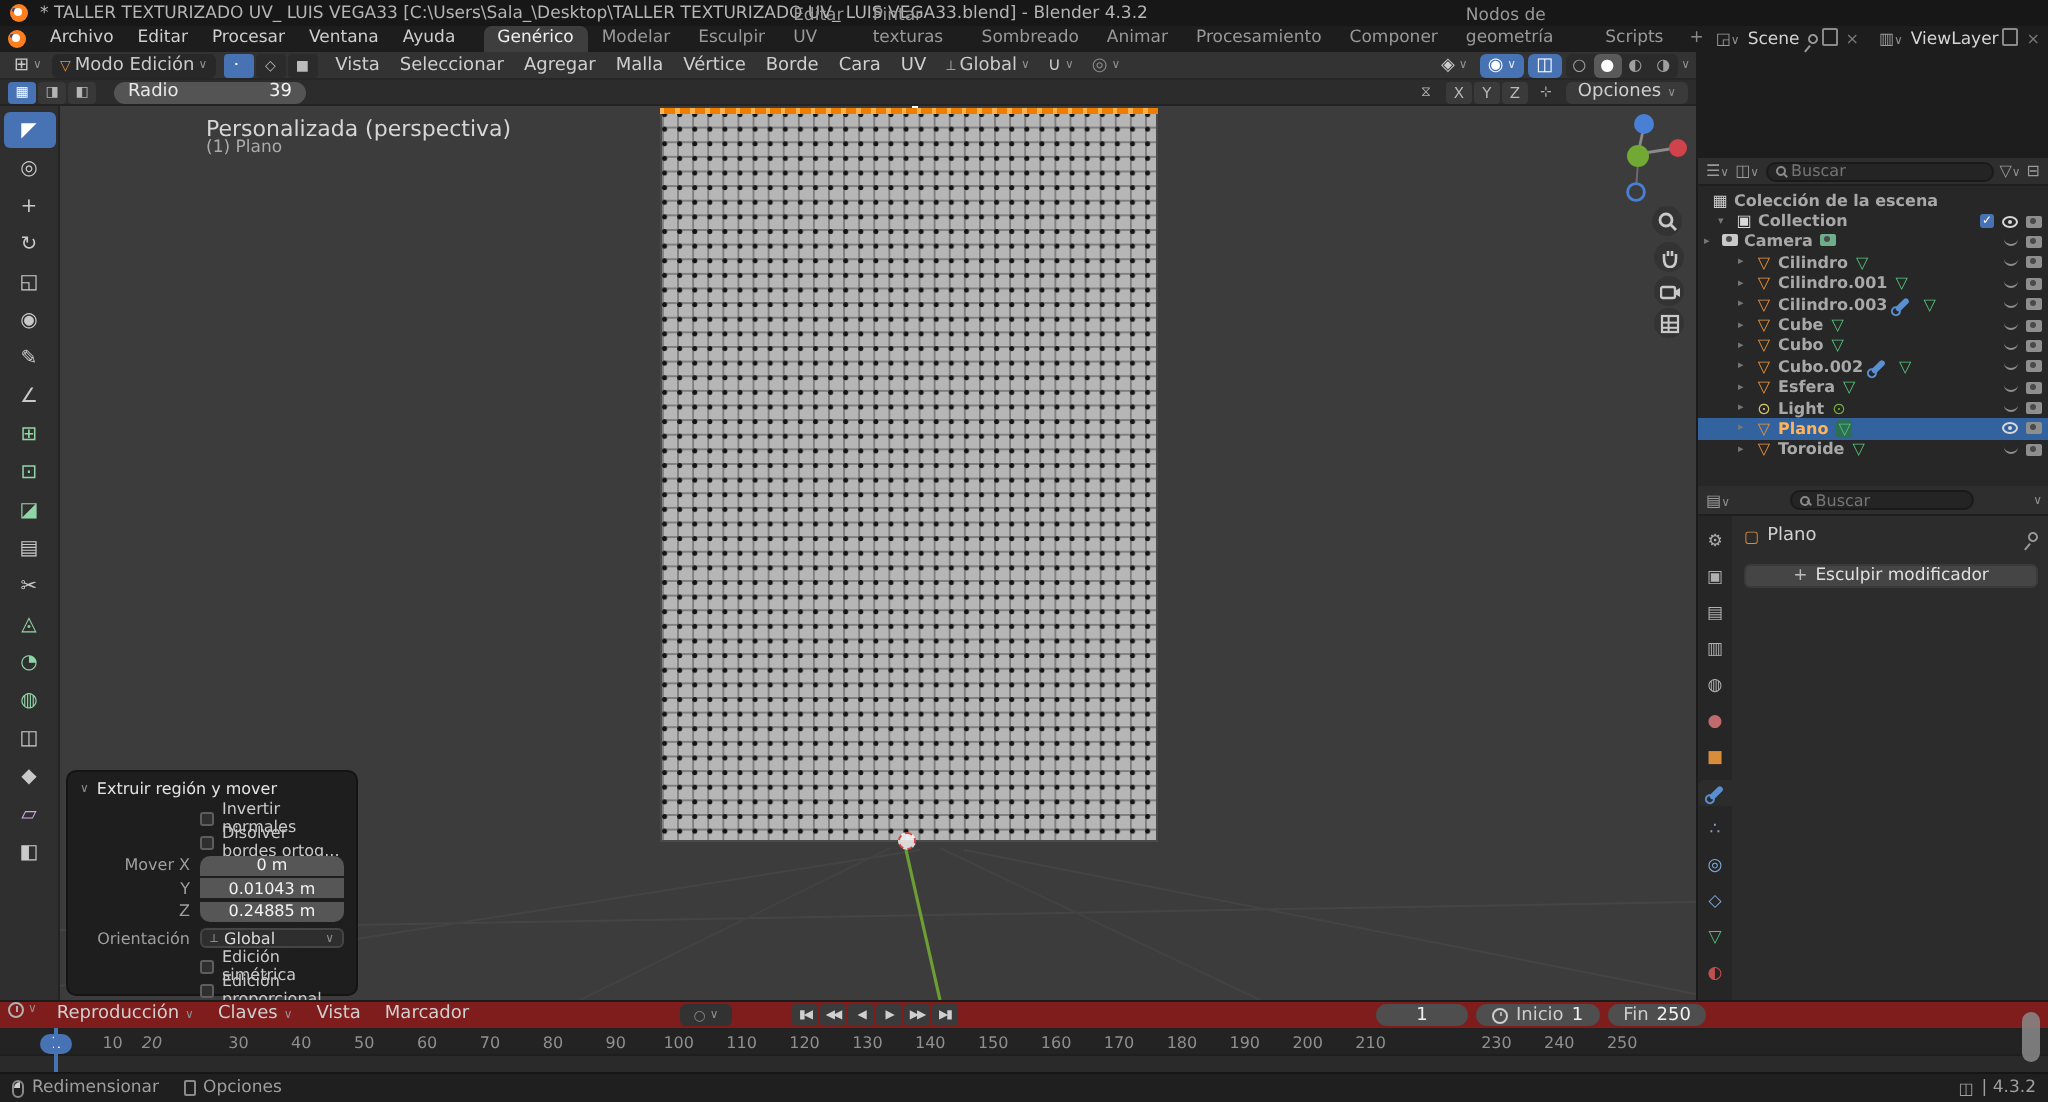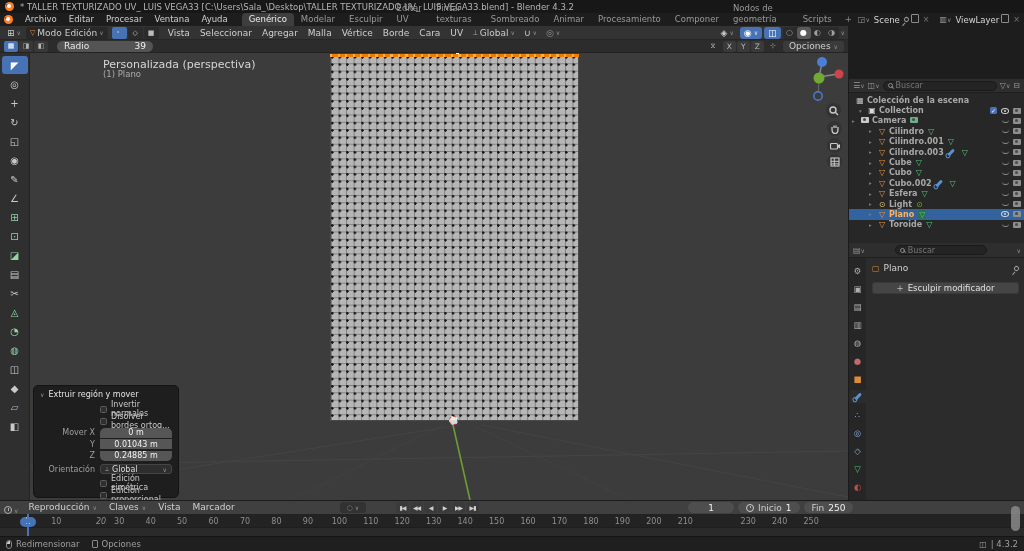--- a/index.html
+++ b/index.html
@@ -169,21 +169,21 @@
   .pin { width:5px; height:5px; border:1px solid #9a9a9a; border-radius:50%; position:relative;
     display:inline-block; transform:rotate(40deg);}
   .pin::after { content:''; position:absolute; left:1.6px; top:4.8px; width:1px; height:4px; background:#9a9a9a;}
   .add-mod { margin-top:9px; height:12px; background:#454545; border:1px solid #3a3a3a;
     border-radius:3px; display:flex; align-items:center; justify-content:center; gap:4px;
     color:#e0e0e0; font-size:8.5px;}
 
   
   #timeline { left:0; top:500px; width:1024px; height:36px; background:#2a2a2a;
     border-top:1px solid #1b1b1b;}
-  #tl-header { height:14px; background:#404040; display:flex; align-items:flex-end; padding:0 4px;
+  #tl-header { height:14px; background:#7f1d1d; display:flex; align-items:flex-start; padding:0 4px;
     border-bottom:1px solid #222;}
   .clock { width:8px; height:8px; border:1.2px solid #b0b0b0; border-radius:50%; position:relative;
     display:inline-block; flex:none;}
   .clock::after { content:''; position:absolute; left:3px; top:1.4px; width:1.1px; height:2.6px; background:#b0b0b0;}
   .tl-menus { display:flex; margin-left:4px;}
   .tl-menus .menu { padding:0 6px; display:flex; align-items:center; gap:3px;}
   #tl-playback { position:absolute; left:396px; top:1px; display:flex; gap:1px;}
   .pb-btn { min-width:13px; height:11px; background:#3a3a3a; border-radius:2px; color:#cfcfcf;
     font-size:6px; display:flex; align-items:center; justify-content:center; padding:0 2px; letter-spacing:-1px;}
   #tl-record { position:absolute; left:340px; top:1px; width:26px; height:11px; background:#323232;
@@ -662,21 +662,21 @@
         </span>
         <span class="tl-field">
           <span class="flab">Fin</span>
           <span>250</span>
         </span>
       </div>
     </div>
     <div id="tl-ruler">
       <span id="cf-badge">1</span>
     <span class="tick" style="left: 56.305px;">10</span>
-        <span class="tick" style="left: 101px; font-style: italic;">20</span>
+        <span class="tick" style="left: 76px; font-style: italic;">20</span>
         <span class="tick" style="left: 119.205px;">30</span>
         <span class="tick" style="left: 150.655px;">40</span>
         <span class="tick" style="left: 182.105px;">50</span>
         <span class="tick" style="left: 213.555px;">60</span>
         <span class="tick" style="left: 245.005px;">70</span>
         <span class="tick" style="left: 276.455px;">80</span>
         <span class="tick" style="left: 307.905px;">90</span>
         <span class="tick" style="left: 339.355px;">100</span>
         <span class="tick" style="left: 370.805px;">110</span>
         <span class="tick" style="left: 402.255px;">120</span>

